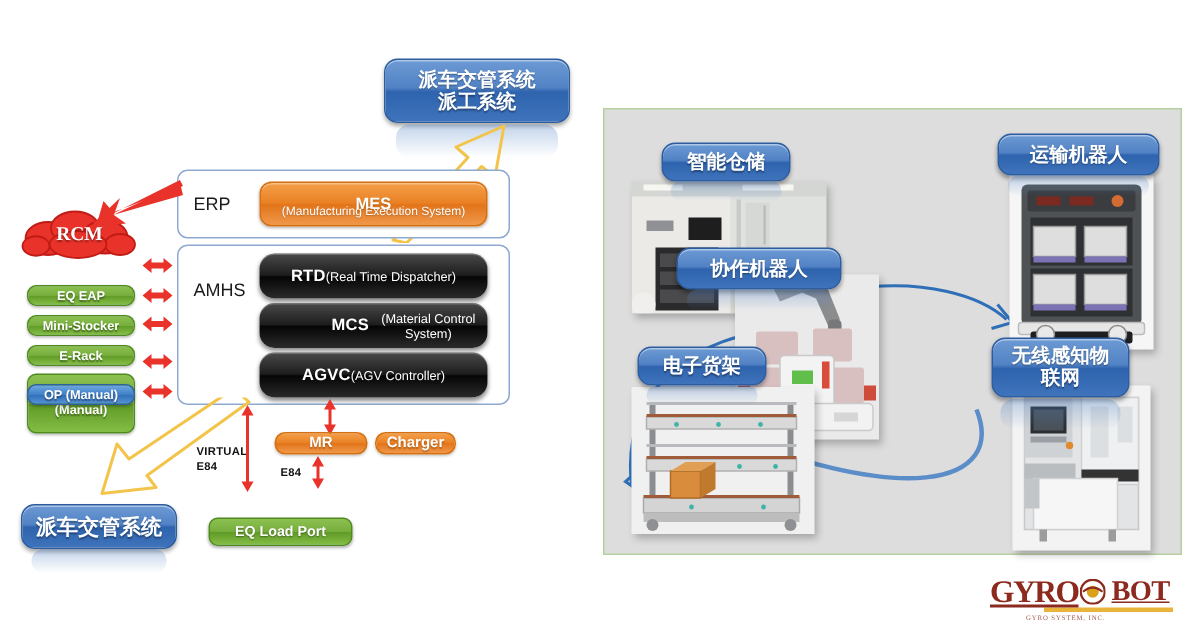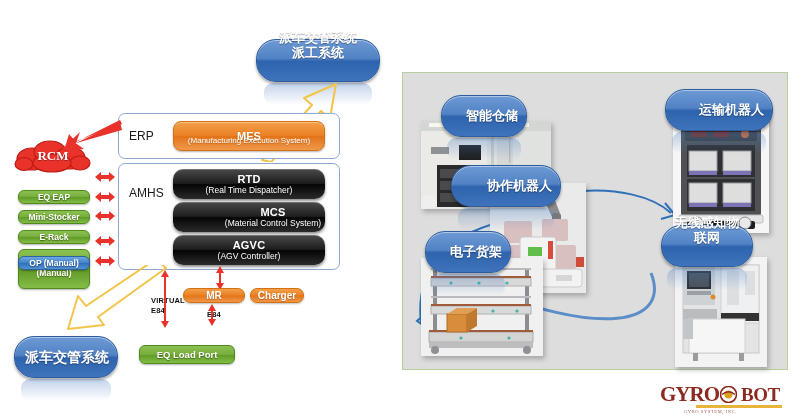--- a/index.html
+++ b/index.html
@@ -11,30 +11,29 @@
     position:relative;width:800px;height:417px;overflow:hidden;background:#fff;
   }
 
   
   .abs{position:absolute;box-sizing:border-box;}
   .ctr{display:flex;align-items:center;justify-content:center;text-align:center;}
   .nowrap{white-space:nowrap;}
 
   
   .bluepill{
-    border-radius:20px;
+    border-radius:9px;
     background:linear-gradient(to bottom,#6d9ad4 0%,#5182c4 45%,#2e63ad 52%,#3f74bd 100%);
     border:1px solid #2d5d9e;
     color:#ffffff;
     font-weight:bold;
     line-height:1.15;
     box-shadow:0 2px 3px rgba(0,0,0,.35), inset 0 1px 0 rgba(255,255,255,.45);
     text-shadow:0 1px 1px rgba(0,0,0,.35);
-    padding:20px 8px;
-    justify-content:flex-end;
+    padding:4px 8px;
   }
   .bluepill.reflect::after{
     content:"";position:absolute;left:6%;right:6%;top:104%;height:55%;
     background:linear-gradient(to bottom,rgba(80,130,196,.35),rgba(80,130,196,0));
     border-radius:9px;pointer-events:none;
   }
 
   
   .gbox{
     border-radius:6px;
@@ -52,22 +51,20 @@
     color:#fff;font-weight:bold;text-shadow:0 1px 1px rgba(0,0,0,.4);
     box-shadow:0 1px 2px rgba(0,0,0,.3);
   }
 
   
   .blackbox{
     border-radius:10px;
     background:linear-gradient(to bottom,#4a4a4a 0%,#1d1d1d 48%,#050505 52%,#2b2b2b 100%);
     color:#fff;
     box-shadow:0 2px 3px rgba(0,0,0,.45), inset 0 1px 0 rgba(255,255,255,.22);
-    flex-direction:column;
-    text-align:right;
   }
   .blackbox .t1{font-size:11px;font-weight:bold;letter-spacing:.2px;}
   .blackbox .t2{font-size:8.5px;}
 
   
   .orangebox{
     border-radius:8px;
     background:linear-gradient(to bottom,#f3a04a 0%,#ea8023 48%,#e2741a 52%,#f0984a 100%);
     border:1px solid #d4700f;
     color:#ffffff;
@@ -106,21 +103,21 @@
   }
 
   
   #rpanel{
     border:1px solid #b7cf9e;
     background:#dddddd;
   }
   .photo{background:#c9c9c9;overflow:hidden;box-shadow:2px 3px 5px rgba(0,0,0,.25);}
 
   
-  .tinylbl{font-size:7.5px;color:#111;font-weight:bold;letter-spacing:.2px;line-height:1.35;margin-left:20px;}
+  .tinylbl{font-size:7.5px;color:#111;font-weight:bold;letter-spacing:.2px;line-height:1.35;}
 
   
   #logo{color:#8d2a1f;font-family:"Liberation Serif","DejaVu Serif",serif;}
 </style>
 </head>
 <body>
 
 <div id="canvas">
 
   <div class="abs bluepill ctr reflect" style="left:256px;top:39px;width:124px;height:43px;font-size:13px;flex-direction:column;">
@@ -412,21 +409,21 @@
       </svg>
     </div>
     <div class="abs bluepill ctr reflect" style="left:258px;top:152px;width:92px;height:40px;font-size:13px;flex-direction:column;z-index:5;">
       <span>无线感知物</span>
       <span>联网</span>
     </div>
 
   </div>
 
   <div class="abs" id="logo" style="left:660px;top:382px;width:130px;height:30px;">
-    <div style="display:flex;align-items:center;gap:8px;">
+    <div style="display:flex;align-items:center;gap:8px;text-decoration:underline;">
       <span style="font-size:21px;letter-spacing:-1px;font-weight:bold;">GYRO</span>
       <svg width="17" height="17" viewBox="0 0 17 17" style="margin:0 -4px 0 -7px;">
         <circle cx="8.5" cy="8.5" r="8" fill="none" stroke="#8d2a1f" stroke-width="1.6"></circle>
         <circle cx="8.5" cy="8.5" r="4" fill="#d9a21a"></circle>
         <path d="M2 8.5 Q8.5 3 15 8.5" fill="none" stroke="#8d2a1f" stroke-width="1.3"></path>
       </svg>
       <span style="font-size:19px;letter-spacing:-0.5px;font-weight:bold;">BOT</span>
     </div>
     <div style="height:3px;background:#e8b43a;width:86px;margin:-2px 0 0 36px;"></div>
     <div style="font-size:4.5px;letter-spacing:.6px;margin:1px 0 0 24px;color:#a35a4e;">GYRO SYSTEM, INC.</div>

